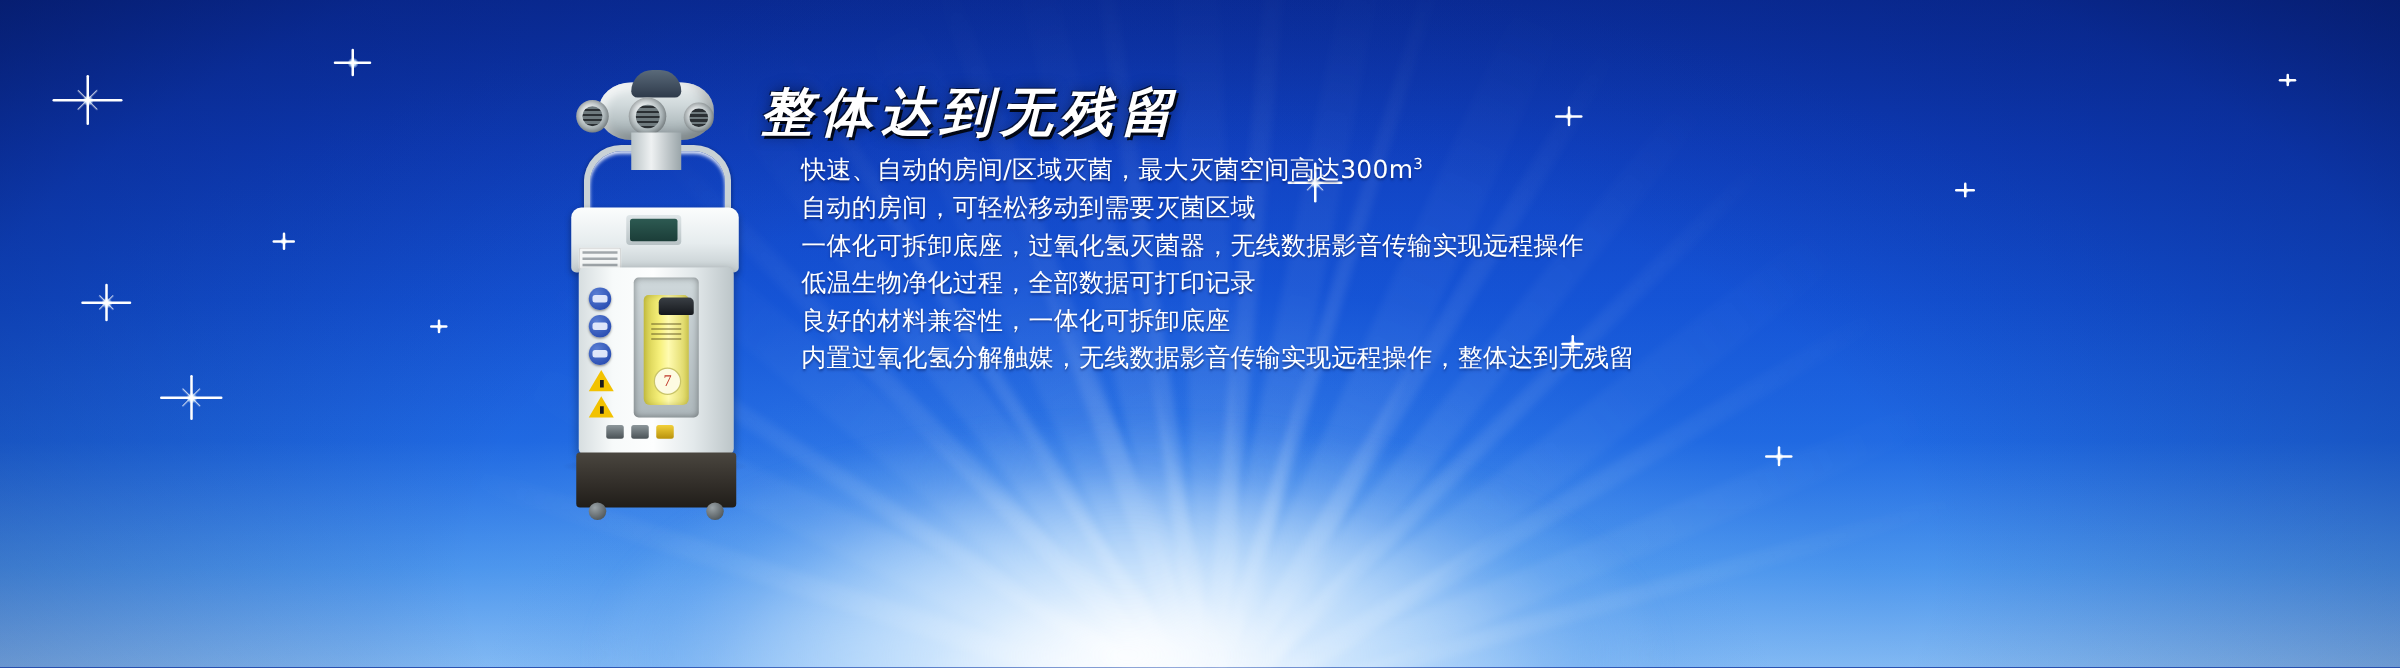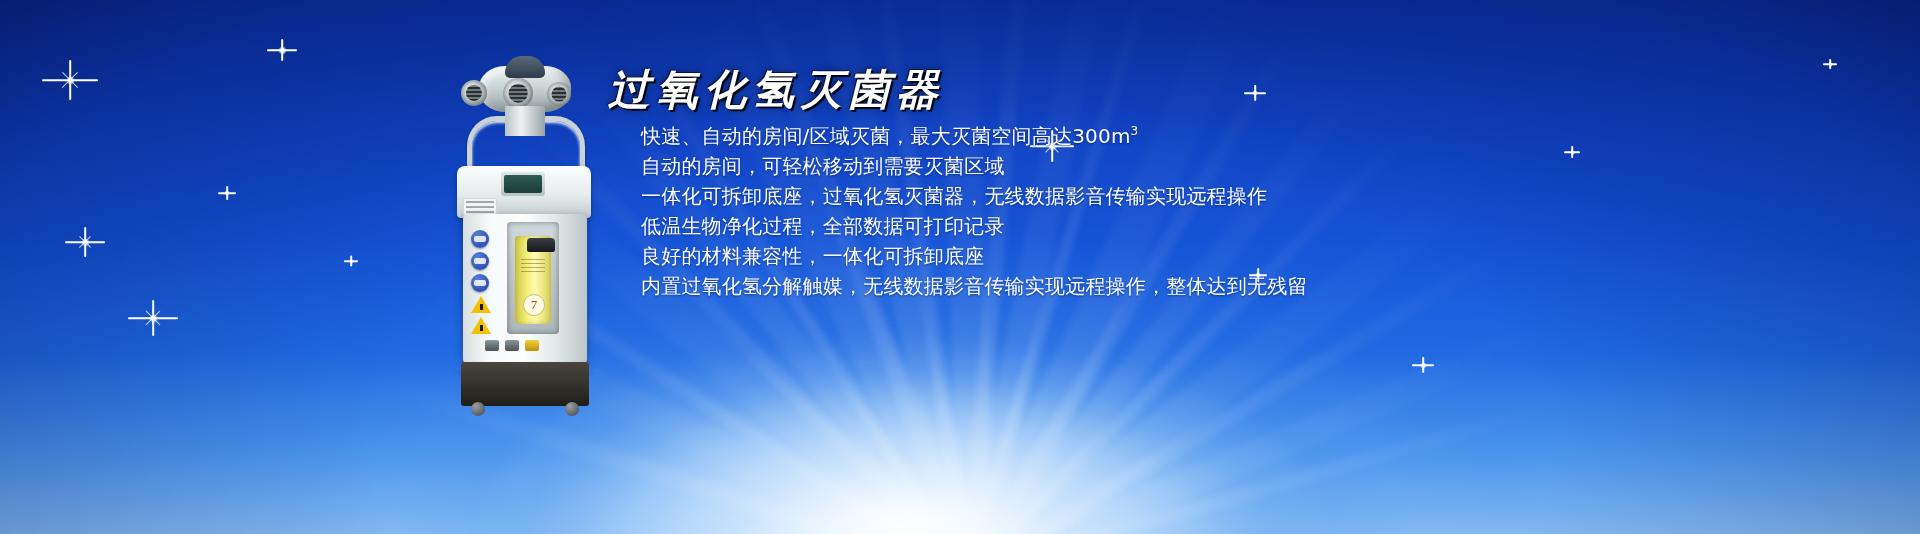--- a/index.html
+++ b/index.html
@@ -267,21 +267,21 @@
         </div>
       </div>
       <div class="m-ctrls"><i></i><i></i><i class="y"></i></div>
     </div>
     <div class="m-base">
       <div class="m-wheel w-l"></div>
       <div class="m-wheel w-r"></div>
     </div>
   </div>
 
-  <div class="title">过氧化氢灭菌器</div>
+  <div class="title">整体达到无残留</div>
 
   <div class="bullets">
     <div class="line"><span>快速、自动的房间/区域灭菌，最大灭菌空间高达300m</span><sup>3</sup></div>
     <div class="line">自动的房间，可轻松移动到需要灭菌区域</div>
     <div class="line">一体化可拆卸底座，过氧化氢灭菌器，无线数据影音传输实现远程操作</div>
     <div class="line">低温生物净化过程，全部数据可打印记录</div>
     <div class="line">良好的材料兼容性，一体化可拆卸底座</div>
     <div class="line">内置过氧化氢分解触媒，无线数据影音传输实现远程操作，整体达到无残留</div>
   </div>
 

